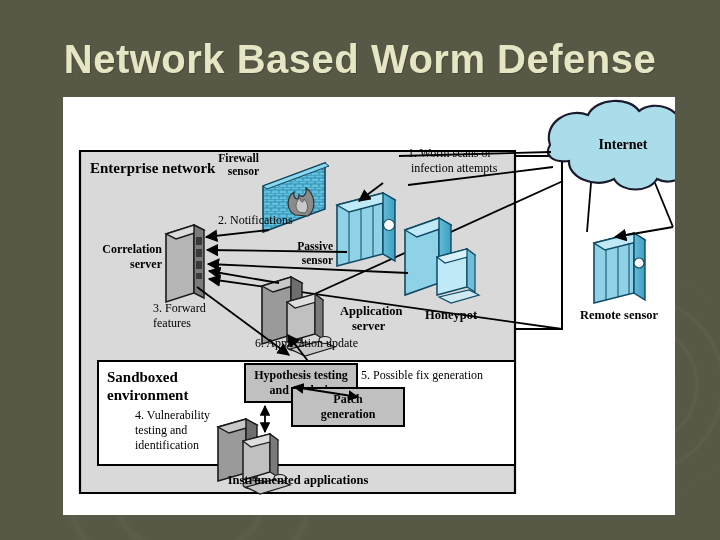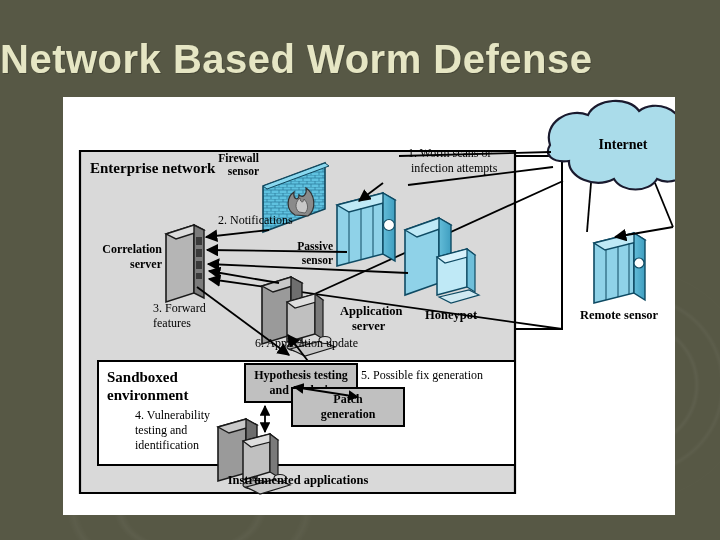--- a/index.html
+++ b/index.html
@@ -63,20 +63,21 @@
         rgba(255,255,255,0.025) 79%,
         rgba(255,255,255,0.00) 82%);
     pointer-events: none;
   }
 
   #slide-title {
     position: absolute;
     left: 0;
     top: 38px;
     width: 720px;
+    text-align: center;
     font-size: 40px;
     font-weight: bold;
     letter-spacing: 0.5px;
     color: #e6e6c4;
     font-family: "Liberation Sans", sans-serif;
     line-height: 1.05;
     text-shadow: 1px 1px 0 rgba(0,0,0,0.18);
   }
 
   #figure-canvas {

